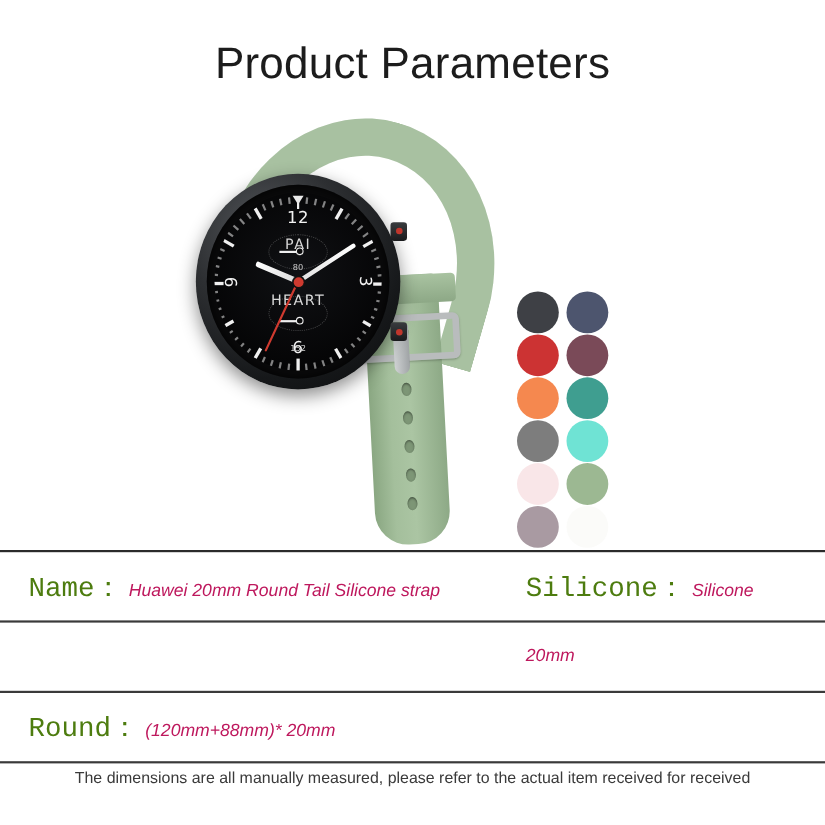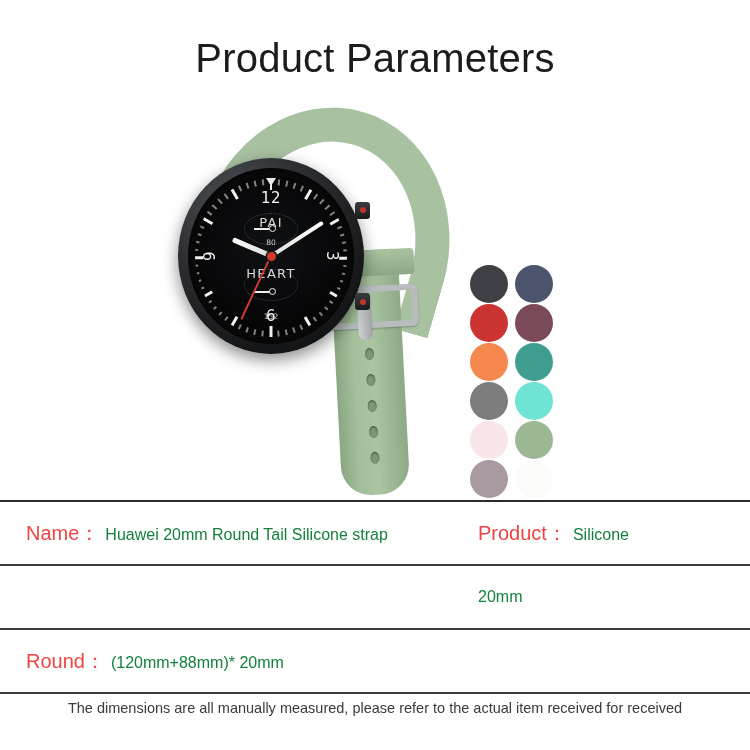--- a/index.html
+++ b/index.html
@@ -328,28 +328,29 @@
     top: 50%;
     transform: translateY(-50%);
     white-space: nowrap;
     display: flex;
     align-items: baseline;
     gap: 6px;
   }
   .cell.left  { left: 26px; }
   .cell.right { left: 478px; }
   .spec-label {
-    font-size: 20px;
-    color: #ef4444;
-    font-family: Liberation Sans, sans-serif;
+    font-size: 25px;
+    color: #4d7c0f;
+    font-family: Liberation Mono, monospace;
   }
   .spec-value {
     font-size: 16px;
-    color: #15803d;
+    color: #be185d;
     font-family: "Liberation Sans", sans-serif;
+    font-style: italic;
   }
 
   .footnote {
     position: absolute;
     left: 0;
     top: 700px;
     width: 750px;
     text-align: center;
     font-size: 14.5px;
     color: #3a3a3a;
@@ -498,21 +499,21 @@
 </div>
 
 <div class="spec-table">
 
   <div class="spec-row">
     <div class="cell left">
       <span class="spec-label">Name：</span>
       <span class="spec-value">Huawei 20mm Round Tail Silicone strap</span>
     </div>
     <div class="cell right">
-      <span class="spec-label">Product：</span>
+      <span class="spec-label">Silicone：</span>
       <span class="spec-value">Silicone</span>
     </div>
   </div>
 
   <div class="spec-row">
     <div class="cell right">
       <span class="spec-value">20mm</span>
     </div>
   </div>
 

